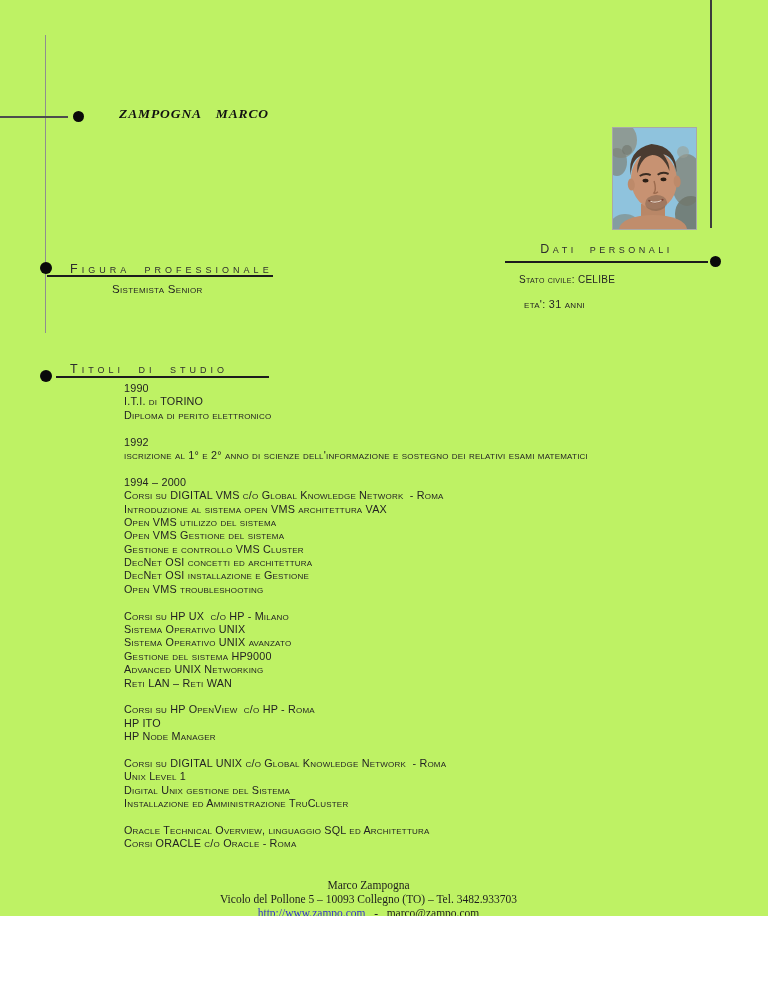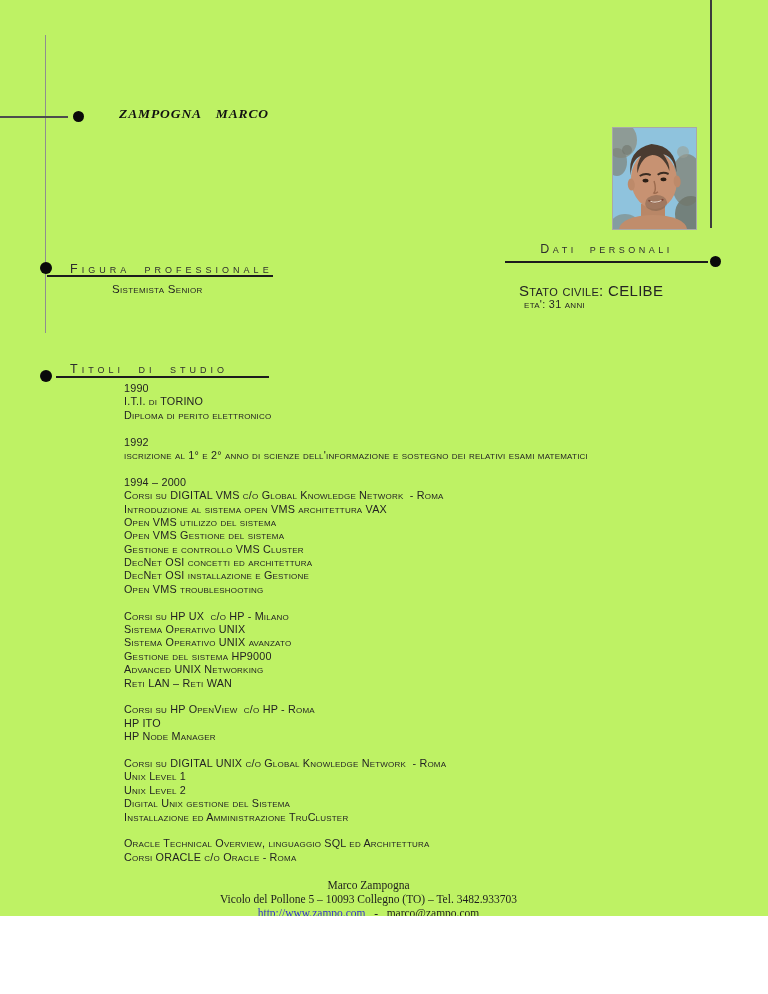--- a/index.html
+++ b/index.html
@@ -44,22 +44,22 @@
   .heading-figura{left:70px;top:254px;margin-top:8px;}
   .heading-titoli{left:70px;top:362px;}
   .heading-dati{left:505px;top:242px;width:203px;text-align:center;letter-spacing:3.5px;word-spacing:6px;}
 
   .role-line{
     position:absolute;left:112px;top:283px;
     font-size:11.5px;font-variant:small-caps;letter-spacing:0.3px;
     color:#242424;white-space:pre;
   }
   .stato-line{
-    position:absolute;left:519px;top:282px;
-    font-size:15px;font-variant:small-caps;letter-spacing:0.3px;
+    position:absolute;left:519px;top:274px;
+    font-size:10px;font-variant:small-caps;letter-spacing:0.3px;
     color:#242424;white-space:pre;
   }
   .eta-line{
     position:absolute;left:524px;top:298px;
     font-size:10.8px;font-variant:small-caps;letter-spacing:0.3px;
     color:#242424;white-space:pre;
   }
 
   
   .photo{
@@ -179,21 +179,20 @@
       <div class="line">Gestione del sistema HP9000</div>
       <div class="line">Advanced UNIX Networking</div>
       <div class="line">Reti LAN – Reti WAN</div>
       <div class="line"></div>
       <div class="line">Corsi su HP OpenView  c/o HP - Roma</div>
       <div class="line">HP ITO</div>
       <div class="line">HP Node Manager</div>
       <div class="line"></div>
       <div class="line">Corsi su DIGITAL UNIX c/o Global Knowledge Network  - Roma</div>
       <div class="line">Unix Level 1</div>
-      <div class="line">Unix Level 2</div>
       <div class="line">Digital Unix gestione del Sistema</div>
       <div class="line">Installazione ed Amministrazione TruCluster</div>
       <div class="line"></div>
       <div class="line">Oracle Technical Overview, linguaggio SQL ed Architettura</div>
       <div class="line">Corsi ORACLE c/o Oracle - Roma</div>
     </div>
 
   <div class="footer">
     <div class="footer-line">Marco Zampogna</div>
     <div class="footer-line">Vicolo del Pollone 5 – 10093 Collegno (TO) – Tel. 3482.933703</div>

